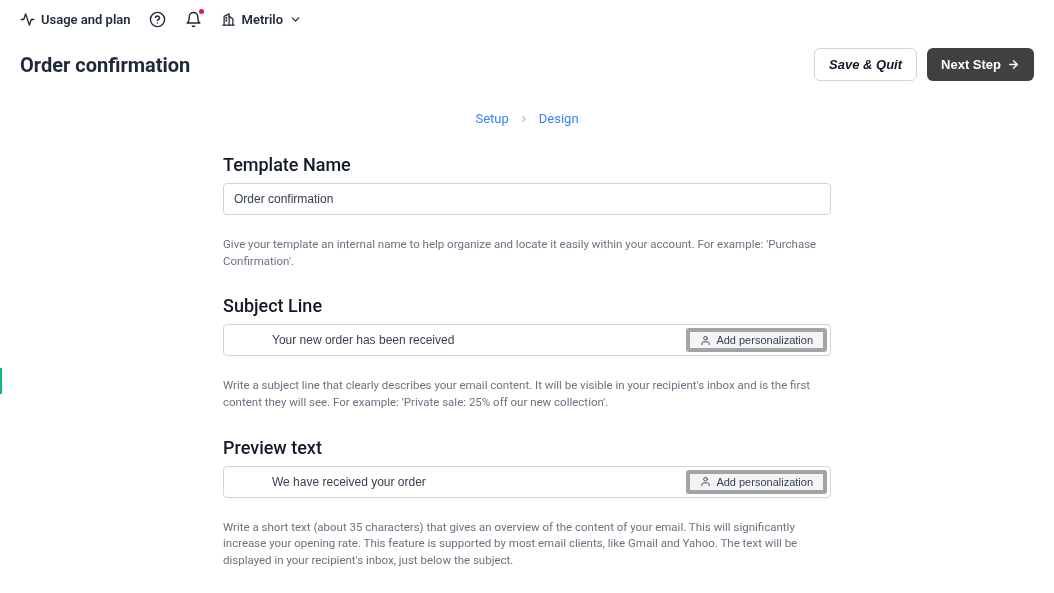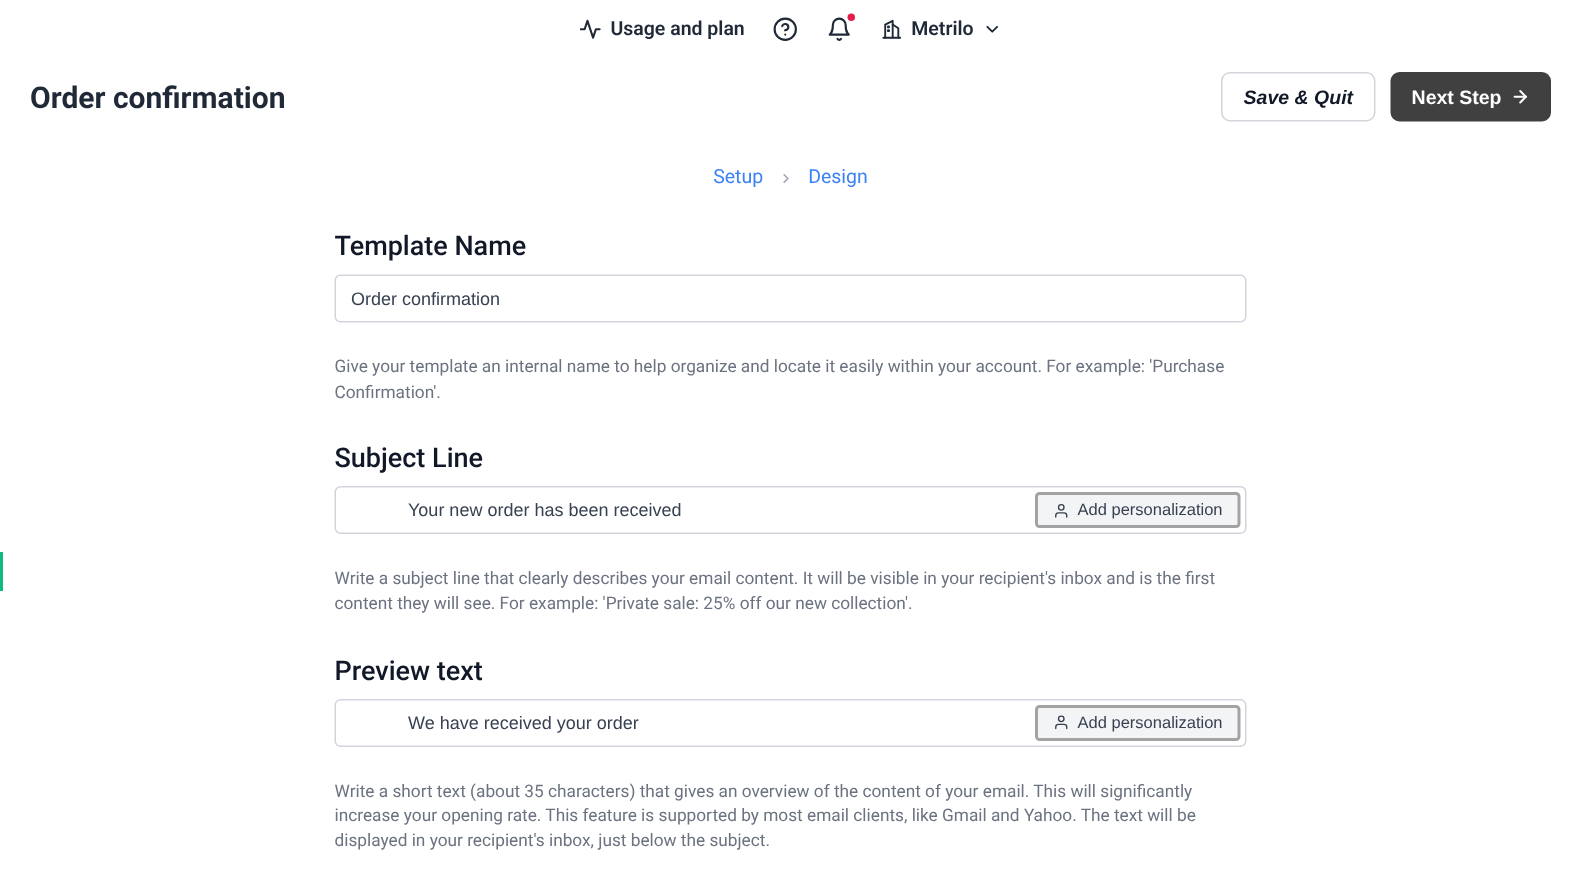--- a/index.html
+++ b/index.html
@@ -11,24 +11,25 @@
       font-family: -apple-system, BlinkMacSystemFont, "Segoe UI", Roboto, Helvetica, Arial, sans-serif;
       background: #fff;
       color: #1f2937;
       width: 1054px;
       height: 593px;
       overflow: hidden;
       position: relative;
     }
     .topbar {
       display: flex;
-      justify-content: center;
+      justify-content: flex-start;
       align-items: center;
       gap: 18px;
       padding: 10px 8px 6px;
+      margin-left: 12px;
     }
     .topbar-item {
       display: flex;
       align-items: center;
       gap: 6px;
       font-size: 13px;
       font-weight: 600;
       cursor: pointer;
     }
     .icon-btn {
@@ -131,21 +132,21 @@
     .field-input-wrap .field-input {
       padding-right: 150px;
       padding-left: 48px;
     }
     .personalization-btn {
       position: absolute;
       right: 4px;
       top: 4px;
       bottom: 4px;
       background: #f3f4f6;
-      border: 2px solid #a3a3a3;
+      border: 4px solid #a3a3a3;
       border-radius: 3px;
       padding: 0 10px;
       font-size: 11px;
       color: #374151;
       cursor: pointer;
       display: flex;
       align-items: center;
       gap: 5px;
     }
     .helper-text {

